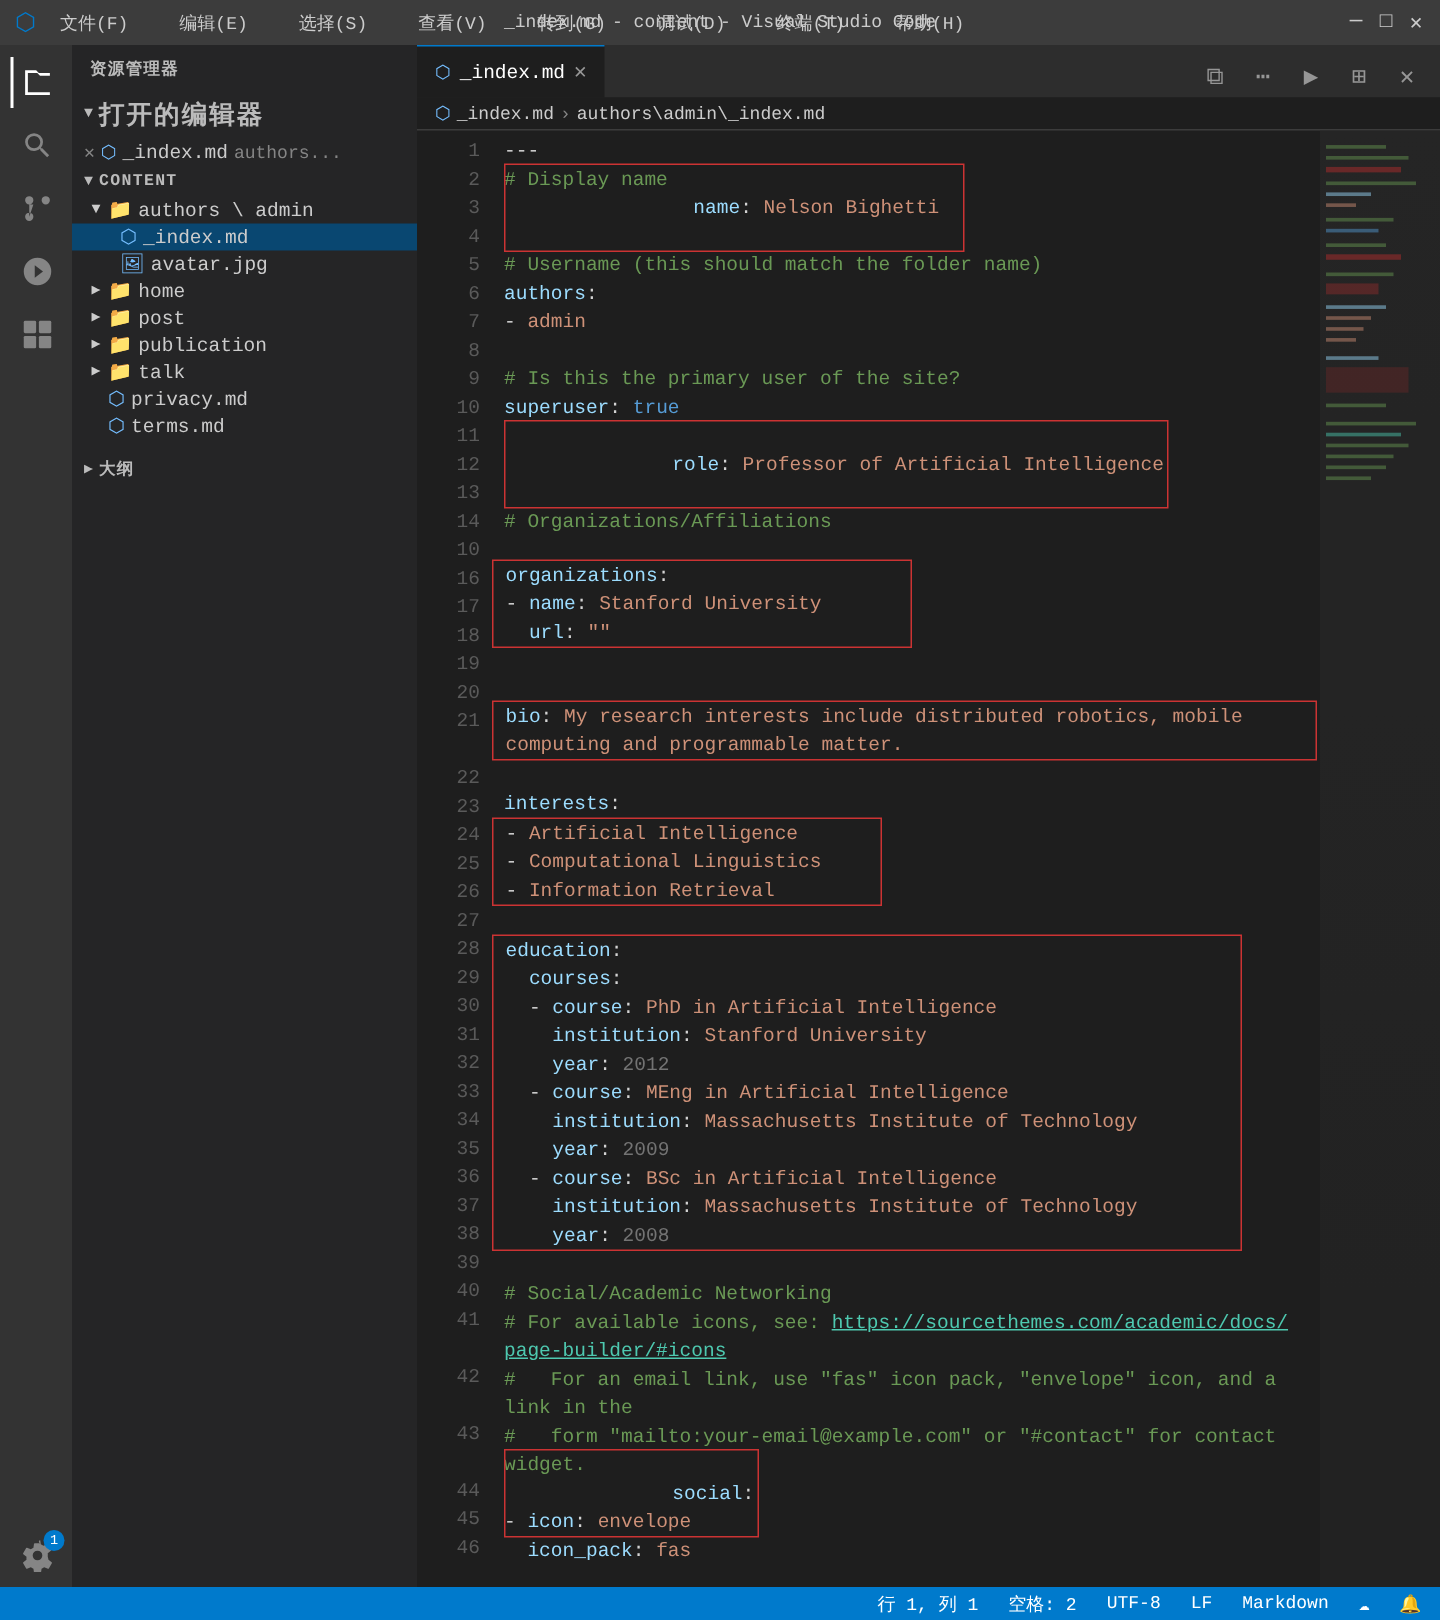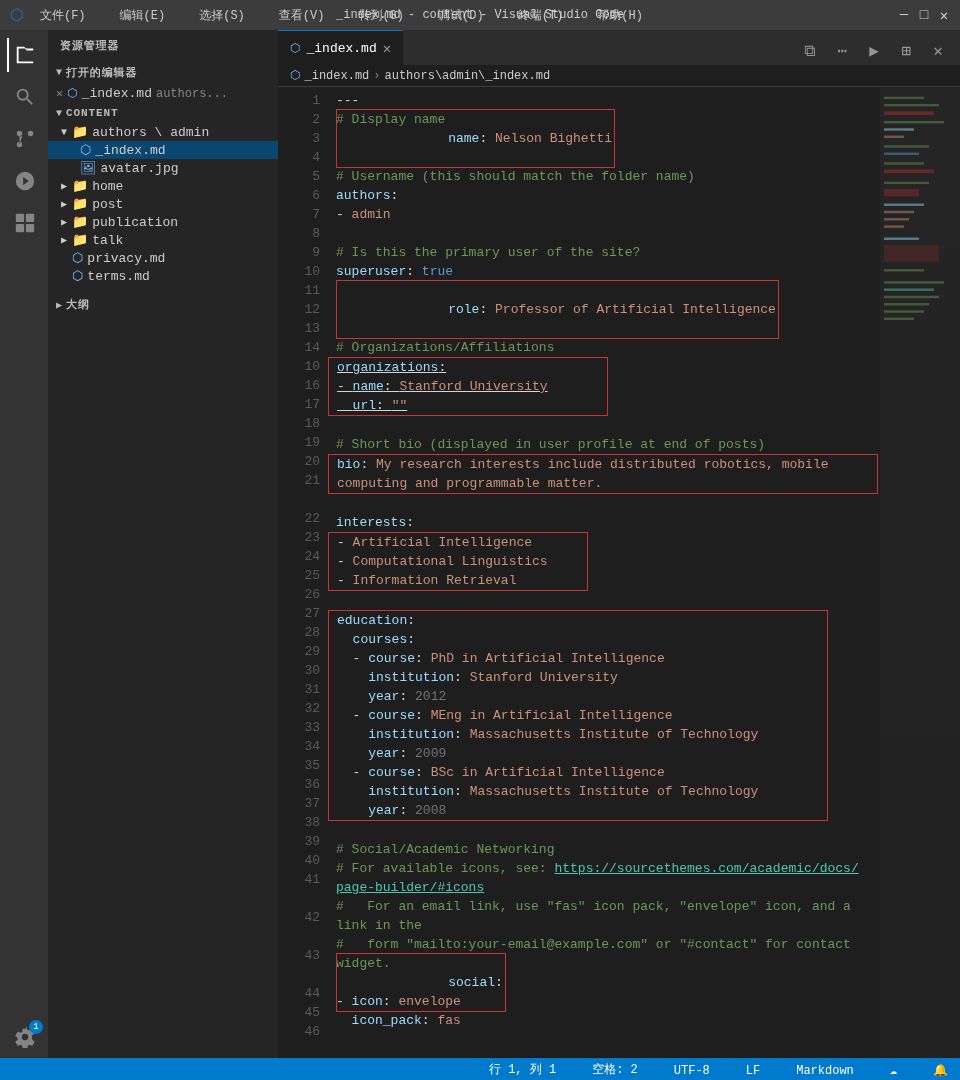--- a/index.html
+++ b/index.html
@@ -319,22 +319,22 @@
       flex-shrink: 0;
     }
     .status-left {
       display: flex;
       align-items: flex-end;
       gap: 12px;
       margin-top: 32px;
     }
     .status-right {
       display: flex;
-      align-items: flex-end;
-      gap: 28px;
+      align-items: center;
+      gap: 12px;
     }
     .status-item {
       cursor: pointer;
       padding: 0 4px;
     }
 
     
     ::-webkit-scrollbar {
       width: 8px;
       height: 8px;
@@ -408,21 +408,21 @@
         </svg>
       <span style="position:absolute;top:-4px;right:-2px;background:#007acc;color:white;font-size:9px;border-radius:50%;width:14px;height:14px;display:flex;align-items:center;justify-content:center;">1</span>
     </div>
   </div>
 
   <div class="sidebar">
     <div class="sidebar-header">资源管理器</div>
 
     <div class="open-editors-header">
       <span style="font-size:10px;">▼</span>
-      <span style="font-size:11px;font-weight:bold;text-transform:uppercase;letter-spacing:0.08em;color:#bbbbbb;">打开的编辑器</span>
+      <span style="font-size:17px;font-weight:bold;text-transform:uppercase;letter-spacing:0.08em;color:#bbbbbb;">打开的编辑器</span>
     </div>
     <div class="open-file-item">
       <span class="close-icon-sm">✕</span>
       <span style="color:#75beff;font-size:12px;margin-right:4px;">⬡</span>
       <span style="font-size:13px;color:#cccccc;">_index.md</span>
       <span style="font-size:12px;color:#858585;margin-left:4px;">authors...</span>
     </div>
 
     <div class="sidebar-section-title">
       <span style="font-size:10px;">▼</span>
@@ -574,21 +574,21 @@
           
           <div class="code-line">
             <span class="c-white">---</span>
           </div>
           
           <div class="code-line">
             <span class="c-comment"># Display name</span>
           </div>
           
           <div class="code-line" style="position:relative;">
-            <span style="display:inline-block;border:1.5px solid #cc3333;padding:0 2px;">
+            <span style="display:inline-block;border:1.5px solid #cc3333;padding:0 16px;">
               <span class="c-key">name</span><span class="c-white">: </span><span class="c-val">Nelson Bighetti</span>
             </span>
           </div>
           
           <div class="code-line">&nbsp;</div>
           
           <div class="code-line">
             <span class="c-comment"># Username (this should match the folder name)</span>
           </div>
           
@@ -618,37 +618,34 @@
               <span class="c-key">role</span><span class="c-white">: </span><span class="c-val">Professor of Artificial Intelligence</span>
             </span>
           </div>
           
           <div class="code-line">&nbsp;</div>
           
           <div class="code-line">
             <span class="c-comment"># Organizations/Affiliations</span>
           </div>
           
-          <div style="border:1.5px solid #cc3333;margin:0 0;display:inline-block;min-width:280px;text-decoration:underline;">
+          <div style="border:1.5px solid #cc3333;margin:16px 0;display:inline-block;min-width:280px;">
             <div class="code-line">
               <span class="c-key">organizations</span><span class="c-white">:</span>
             </div>
             <div class="code-line">
               <span class="c-dash">- </span><span class="c-key">name</span><span class="c-white">: </span><span class="c-val">Stanford University</span>
             </div>
             <div class="code-line">
               <span class="c-white">  </span><span class="c-key">url</span><span class="c-white">: </span><span class="c-val">""</span>
             </div>
           </div>
           
           <div class="code-line">&nbsp;</div>
           
-          <div class="code-line">
-            <span class="c-comment"># Short bio (displayed in user profile at end of posts)</span>
-          </div>
           
           <div style="border:1.5px solid #cc3333;display:inline-block;min-width:550px;">
             <div class="code-line">
               <span class="c-key">bio</span><span class="c-white">: </span><span class="c-val">My research interests include distributed robotics, mobile</span>
             </div>
             <div class="code-line">
               <span class="c-val">computing and programmable matter.</span>
             </div>
           </div>
           

